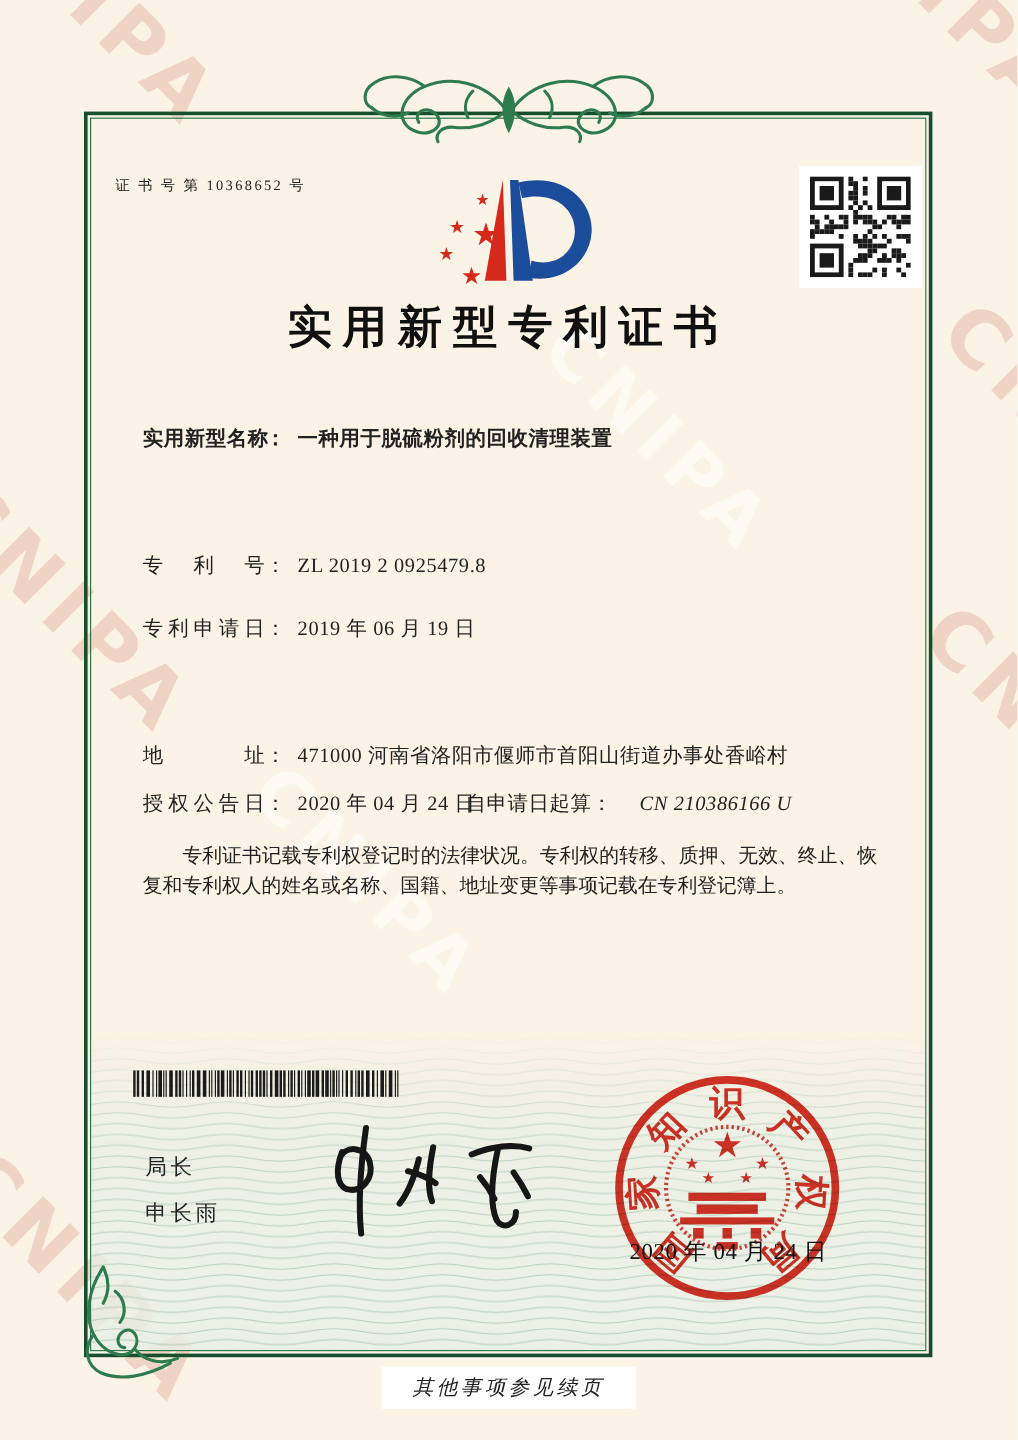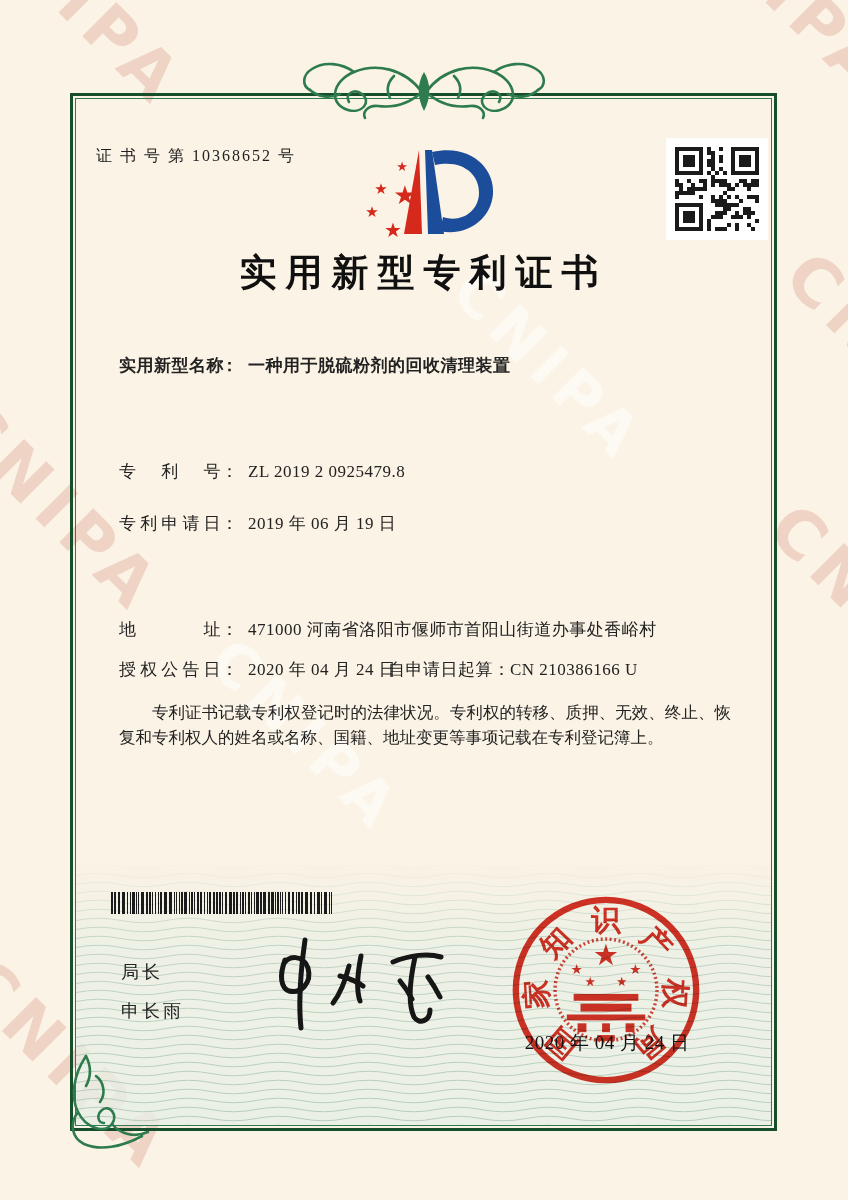--- a/index.html
+++ b/index.html
@@ -15,35 +15,35 @@
       font-weight:bold;font-size:60px;letter-spacing:8px;
       color:rgba(255,255,255,0.55);transform:rotate(45deg);white-space:nowrap;
       pointer-events:none;}
   
   .frame{position:absolute;left:70px;top:93px;width:701px;height:1032px;
          border:3px solid #174f2c;}
   .frame::after{content:"";position:absolute;inset:2px;border:1px solid #2e7b4e;}
   .band{position:absolute;left:76px;top:862px;}
   .ornament{position:absolute;}
   
-  .cert-no{position:absolute;left:96px;top:146px;font-size:16px;letter-spacing:2px;}
+  .cert-no{position:absolute;left:96px;top:146px;font-size:12px;letter-spacing:2px;}
   .logo{position:absolute;left:352px;top:138px;}
   .qr-box{position:absolute;left:666px;top:138px;width:102px;height:102px;background:#fff;}
   .qr-box svg{position:absolute;left:9px;top:9px;}
   .title{position:absolute;left:70px;top:248px;width:707px;text-align:center;
          font-size:37px;font-weight:700;letter-spacing:9px;color:#101010;}
   
   .frow{position:absolute;left:119px;font-size:17px;white-space:nowrap;}
   .flabel{display:inline-block;width:102px;text-align:justify;text-align-last:justify;
           letter-spacing:0.5px;vertical-align:bottom;}
   .fcolon{display:inline-block;}
   .fvalue{margin-left:10px;letter-spacing:0.5px;}
   .pair2{position:absolute;left:269px;top:0;}
   .pair2 .nlabel{letter-spacing:0.5px;}
-  .pair2 .fvalue{margin-left:0;}
+  .pair2 .fvalue{margin-left:23px;font-style:italic;}
   
   .body-text{position:absolute;left:119px;top:700px;width:612px;
              font-size:16.5px;line-height:25px;text-align:justify;}
   .body-text p{margin:0;text-indent:2em;}
   
   #barcode{position:absolute;left:111px;top:892px;width:226px;height:22px;}
   #barcode i{position:absolute;top:0;bottom:0;background:#1b1b1b;}
   .signer{position:absolute;left:121px;top:960px;font-size:18px;letter-spacing:3px;}
   .signer div{margin-bottom:15px;}
   .signature{position:absolute;left:243px;top:928px;}
@@ -394,14 +394,15 @@
       <rect x="-26" y="14" width="52" height="8"></rect>
       <rect x="-40" y="25" width="80" height="6"></rect>
       <rect x="-29" y="34" width="9" height="9"></rect>
       <rect x="-4" y="34" width="8" height="9"></rect>
       <rect x="20" y="34" width="9" height="9"></rect>
       <rect x="-9" y="46" width="18" height="6"></rect>
     </g>
   </svg>
   <div class="seal-date">2020 年 04 月 24 日</div>
 
+  <div class="note-box">其他事项参见续页</div>
 
 </div>
 
 </body></html>

